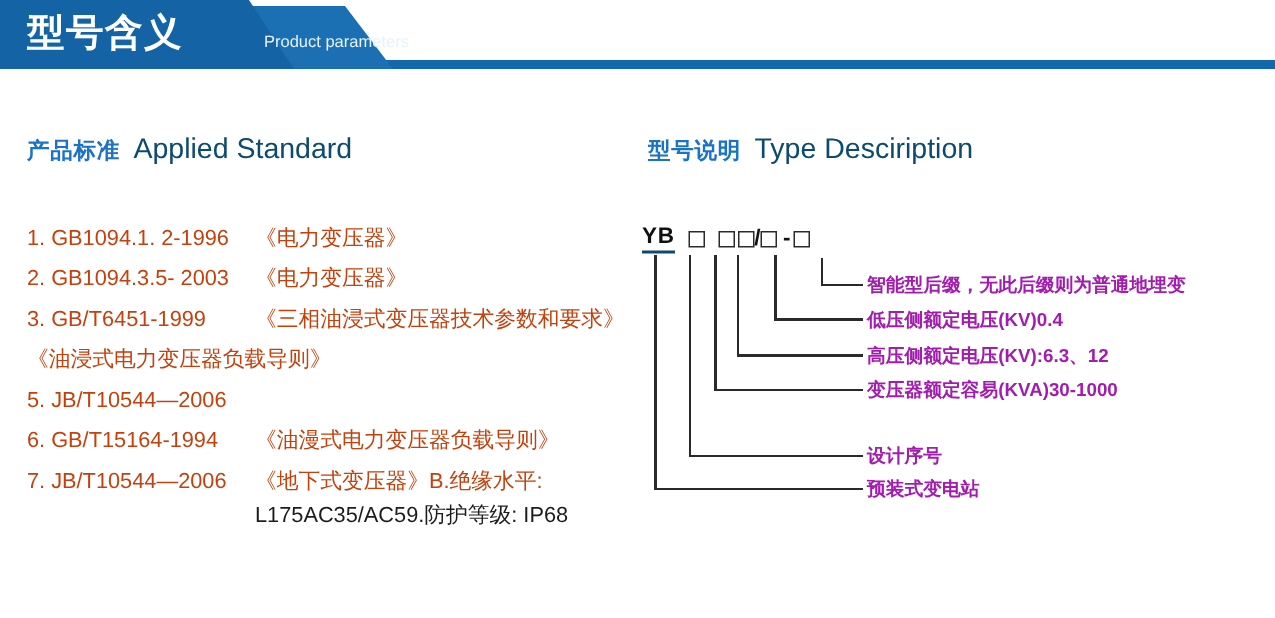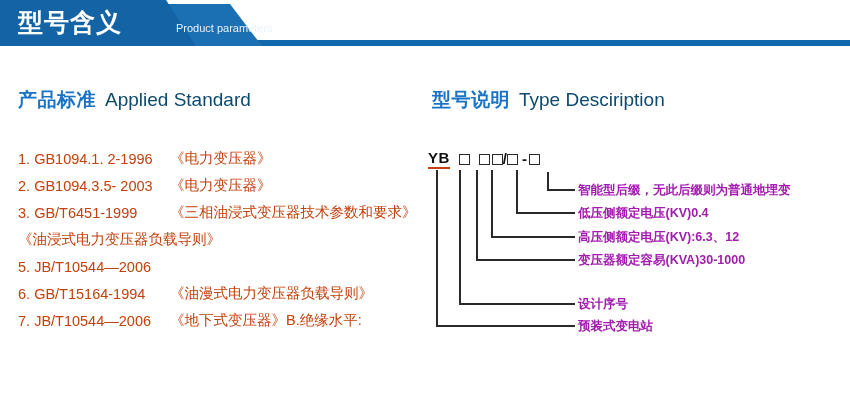--- a/index.html
+++ b/index.html
@@ -63,21 +63,21 @@
   }
 
   
   .sec-head {
     position: absolute;
     white-space: nowrap;
     line-height: 26px;
   }
   .sec-head .cn {
     color: #1a73c4;
-    font-size: 19px;
+    font-size: 15px;
     font-weight: bold;
     letter-spacing: 0.5px;
   }
   .sec-head .en {
     color: #0c4a6e;
     font-size: 19px;
     font-weight: normal;
     margin-left: 9px;
   }
   #std-head { left: 18px; top: 87px; }
@@ -114,21 +114,21 @@
     height: 22px;
     display: flex;
     align-items: center;
     white-space: nowrap;
   }
   .mc-yb {
     font-size: 15px;
     font-weight: bold;
     color: #111;
     letter-spacing: 0.5px;
-    border-bottom: 2px solid #c2410c;
+    border-bottom: 2px solid #0c4a6e;
     padding-bottom: 1px;
     line-height: 16px;
   }
   .mc-box {
     display: inline-block;
     width: 11px; height: 11px;
     border: 1.5px solid #2a2a2a;
     background: #fff;
   }
   .mc-sep {
@@ -197,20 +197,21 @@
       <span class="std-code"><span>5.</span> <span>JB/T10544—2006</span></span>
     </div>
     <div class="std-row">
       <span class="std-code"><span>6.</span> <span>GB/T15164-1994</span></span>
       <span class="std-name">《油漫式电力变压器负载导则》</span>
     </div>
     <div class="std-row">
       <span class="std-code"><span>7.</span> <span>JB/T10544—2006</span></span>
       <span class="std-name">《地下式变压器》B.绝缘水平:</span>
     </div>
+    <div class="std-cont">L175AC35/AC59.防护等级: IP68</div>
   </div>
 
   <div class="sec-head" id="type-head">
     <span class="cn">型号说明</span><span class="en">Type Desciription</span>
   </div>
 
   <div id="model-code">
     <span class="mc-yb">YB</span>
     <span class="mc-gap-lg"></span>
     <span class="mc-box"></span>

